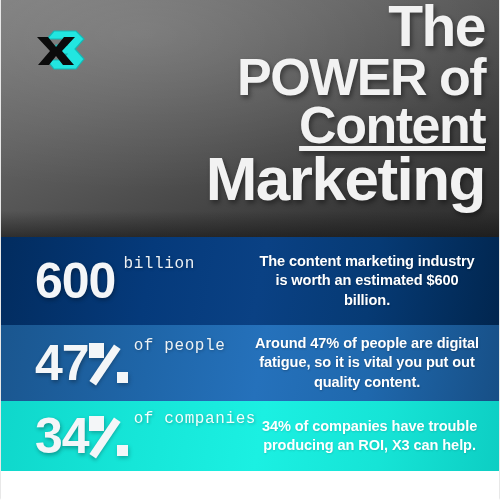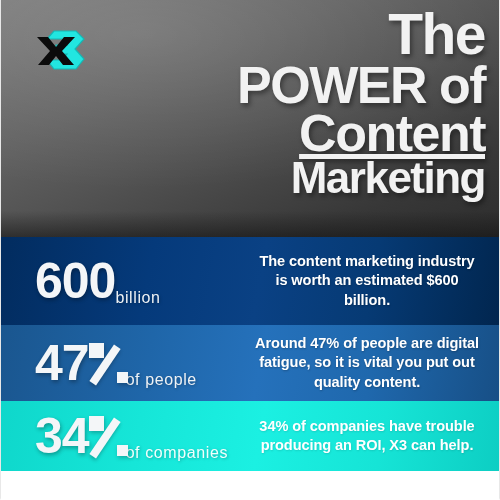--- a/index.html
+++ b/index.html
@@ -61,36 +61,36 @@
     top: 28px;
     width: 54px;
     height: 44px;
   }
   .logo svg { display: block; }
 
   
   .headline {
     position: absolute;
     right: 14px;
-    top: 8px;
+    top: 0;
     width: 430px;
     text-align: right;
     color: #f2f2f2;
     font-family: "Liberation Sans", sans-serif;
     font-weight: bold;
     line-height: 0.93;
     letter-spacing: -1.5px;
     text-shadow: 2px 3px 5px rgba(0,0,0,0.42);
     z-index: 3;
   }
   .hl-line { display: block; white-space: nowrap; }
   .hl-1 { font-size: 57px; }
   .hl-2 { font-size: 52px; }
   .hl-3 { font-size: 52px; text-decoration: underline; }
-  .hl-4 { font-size: 44px; }
+  .hl-4 { font-size: 62px; }
 
   
   .band {
     position: relative;
     display: flex;
     align-items: center;
     width: 100%;
     box-sizing: border-box;
     overflow: hidden;
   }
@@ -121,21 +121,21 @@
         #0fd7cb 0%,
         #16e6d8 28%,
         #1bf0e2 52%,
         #16e4d6 76%,
         #0dcec3 100%);
   }
 
   .stat-left {
     flex: 0 0 250px;
     display: flex;
-    align-items: flex-end;
+    align-items: flex-start;
     justify-content: flex-start;
     padding-left: 34px;
     box-sizing: border-box;
   }
   .stat-value {
     font-family: "Liberation Sans", sans-serif;
     font-weight: bold;
     font-size: 50px;
     line-height: 1;
     color: #f4f6f8;
@@ -171,26 +171,27 @@
   .pct .sq-tl {
     left: -1px; top: -1px;
     width: 15px; height: 15px;
   }
   .pct .sq-br {
     right: -2px; bottom: -1px;
     width: 11px; height: 11px;
   }
 
   .stat-label {
-    font-family: Liberation Sans, sans-serif;
+    font-family: Liberation Mono, monospace;
     font-weight: normal;
     font-size: 16px;
     line-height: 1;
     color: #eef2f5;
     letter-spacing: 0.6px;
+    margin-left: 8px;
     white-space: nowrap;
     text-shadow: 1px 1px 3px rgba(0,0,0,0.25);
   }
   .band-3 .stat-label { color: #f2fffd; }
 
   .stat-desc {
     flex: 1 1 auto;
     padding: 0 20px 0 4px;
     text-align: center;
     color: #ffffff;

